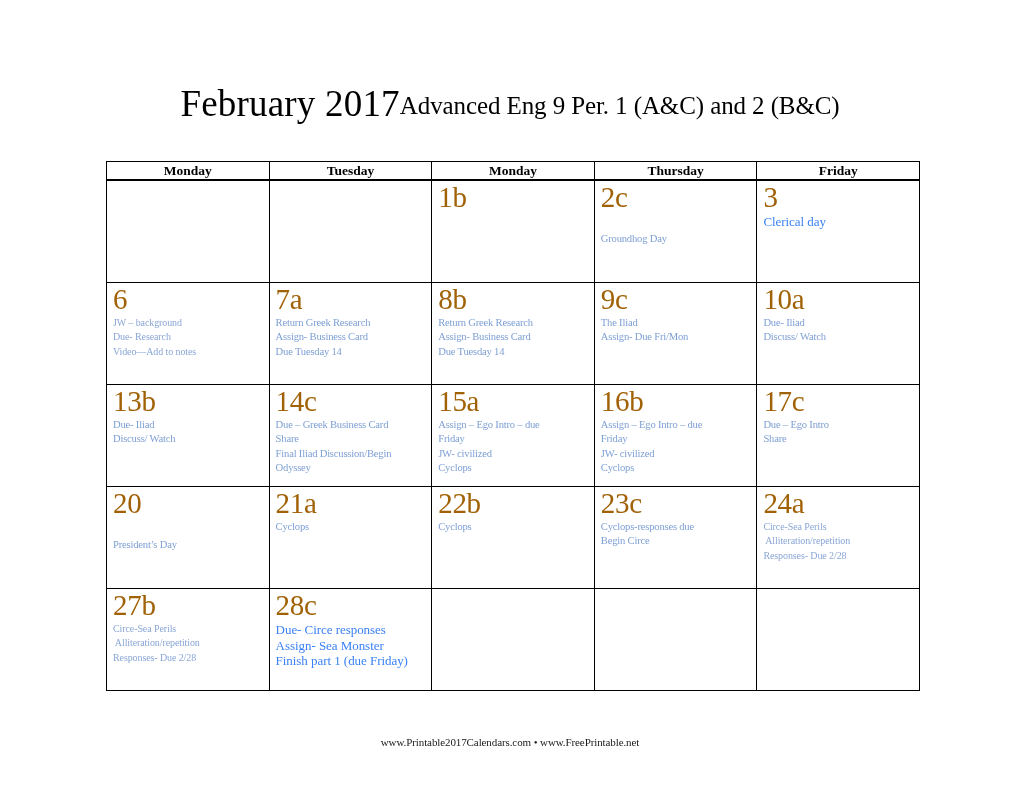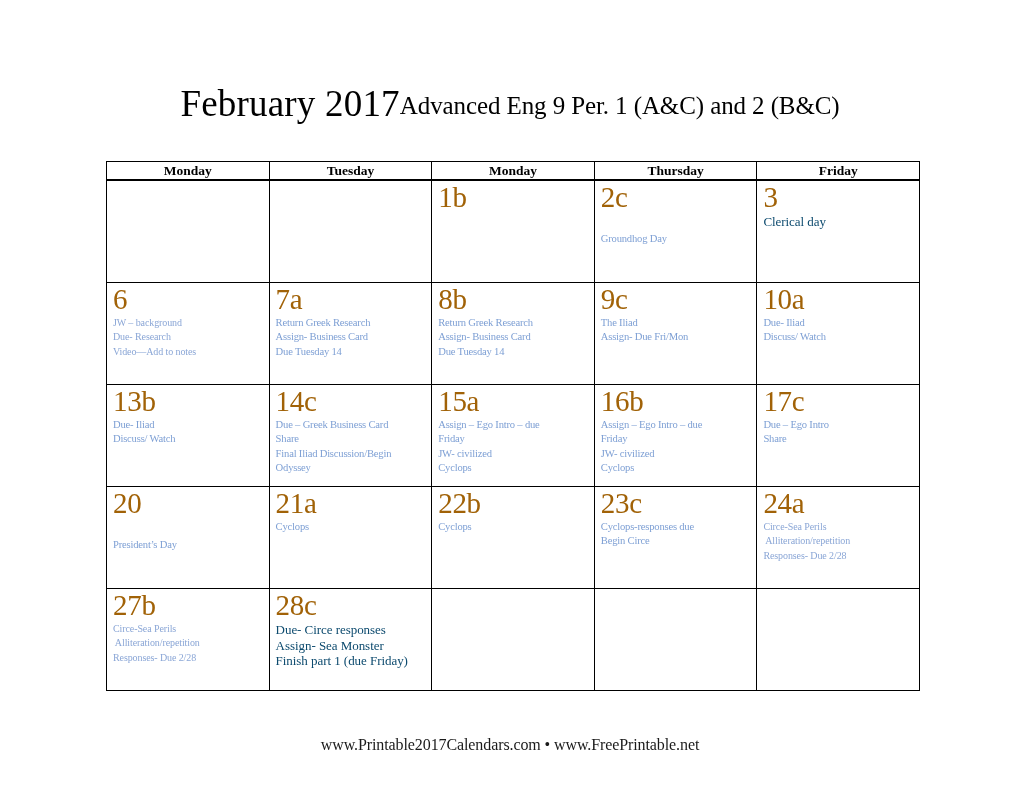--- a/index.html
+++ b/index.html
@@ -113,37 +113,37 @@
   }
   
   .notes.blue-alt .note-line {
     color: #8aa6d6;
     font-family: "Liberation Serif", "DejaVu Serif", serif;
     font-size: 10px;
     letter-spacing: -0.1px;
   }
   
   .notes.black .note-line {
-    color: #0c4a6e;
+    color: #3b82f6;
     font-family: "Liberation Serif", "DejaVu Serif", serif;
     font-size: 13px;
     line-height: 15.5px;
   }
   
   .notes.offset-lg { margin-top: 19px; }
 
   
   .footer {
     position: absolute;
     left: 0;
     top: 736px;
     width: 1020px;
     text-align: center;
     font-family: "Liberation Serif", "DejaVu Serif", serif;
-    font-size: 16px;
+    font-size: 11px;
     color: #1a1a1a;
     letter-spacing: -0.1px;
   }
 </style>
 </head>
 <body>
 
 <div class="title-area">
   <span class="title-month">February 2017</span><span class="title-sub">Advanced Eng 9 Per. 1 (A&amp;C) and 2 (B&amp;C)</span>
 </div>

